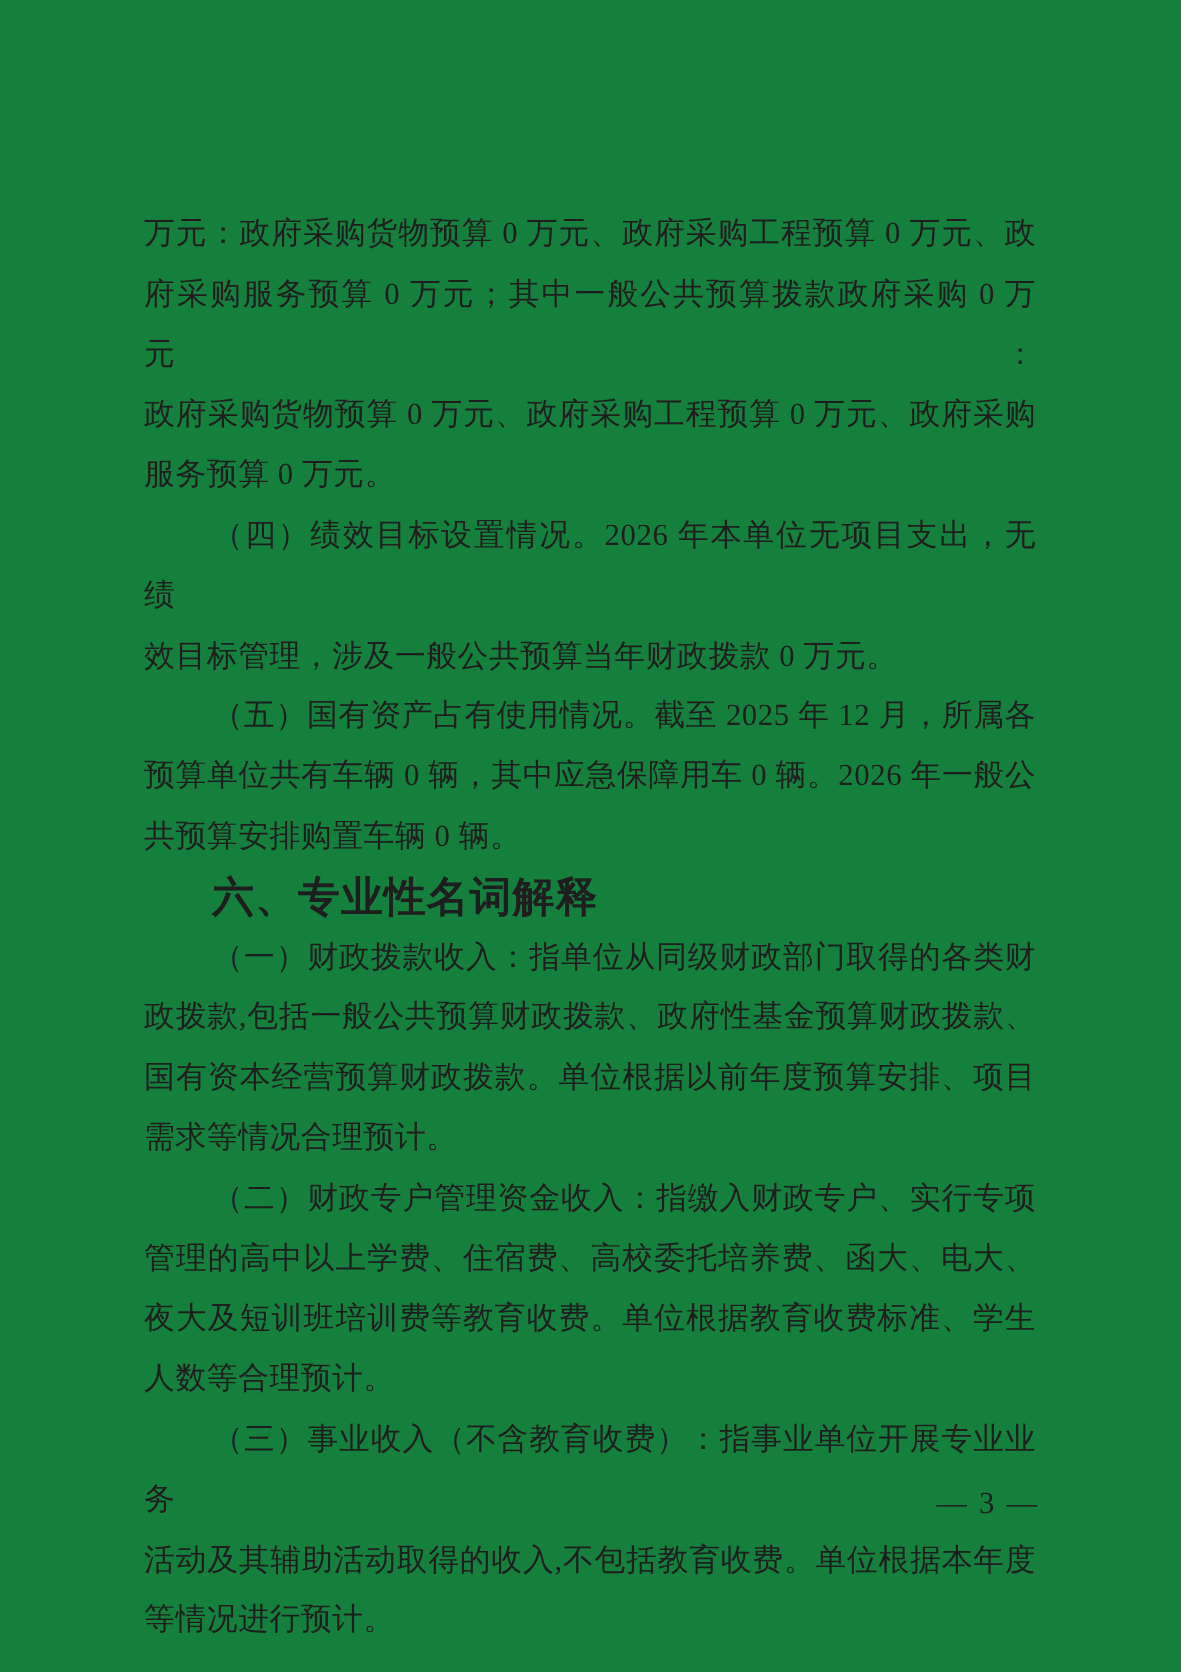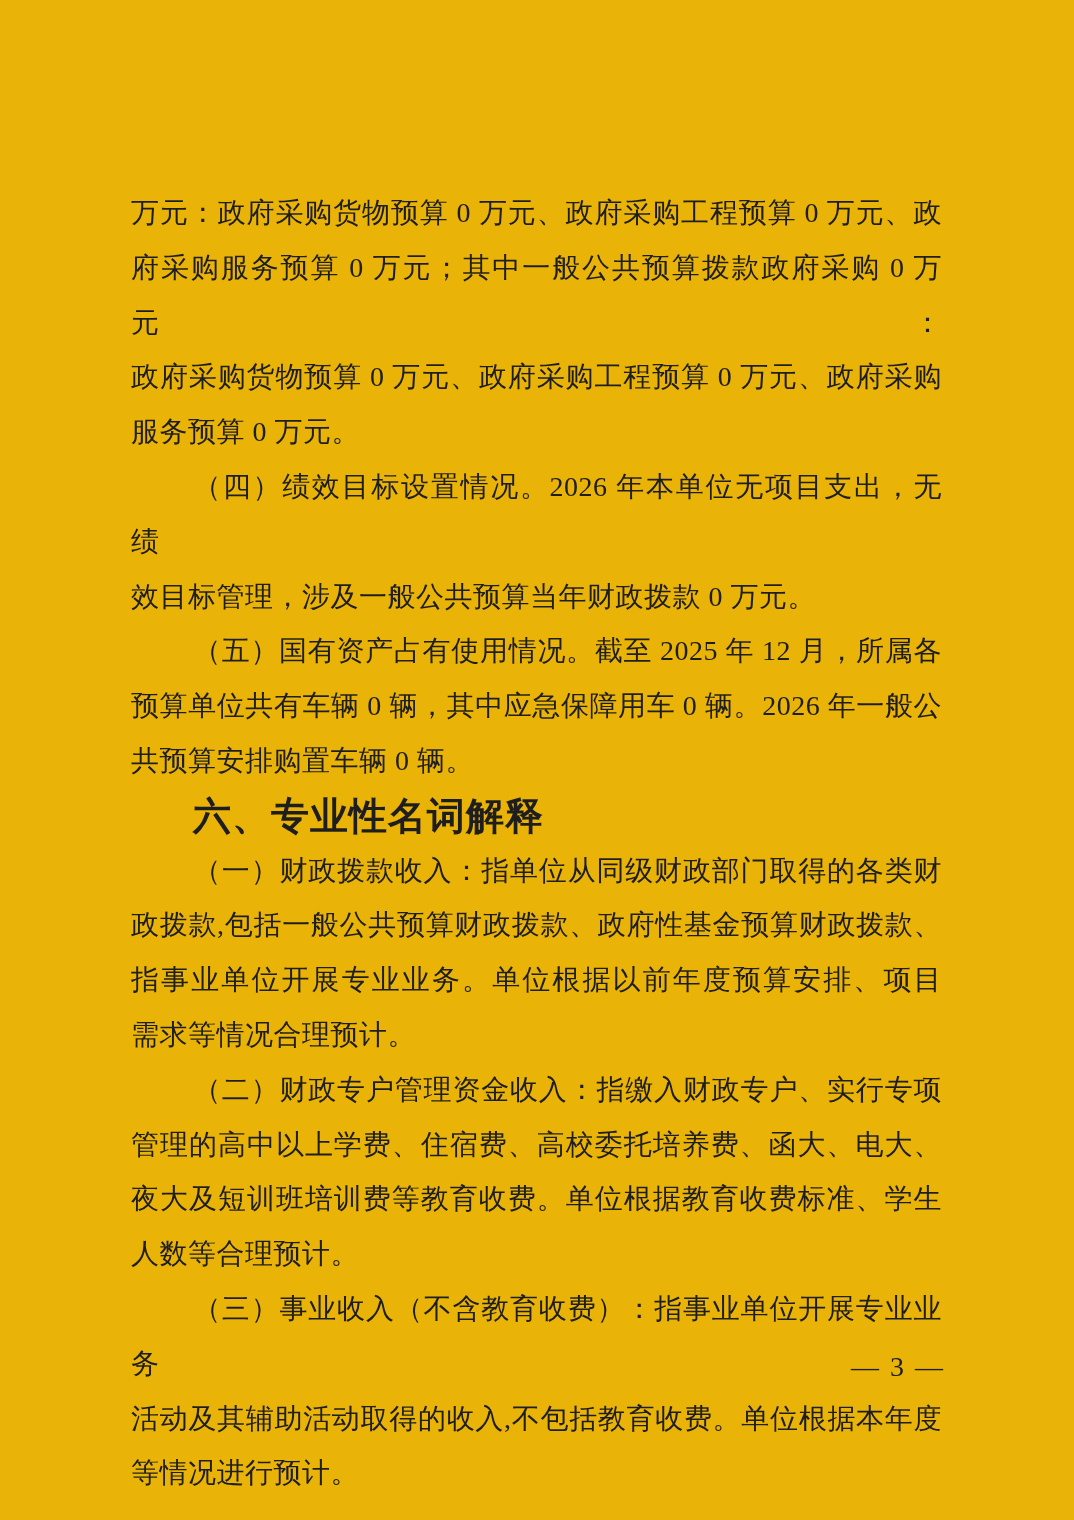--- a/index.html
+++ b/index.html
@@ -4,21 +4,21 @@
 <style>
   html, body {
     margin: 0;
     padding: 0;
     background: #ffffff;
   }
   .page {
     position: relative;
     width: 1074px;
     height: 1520px;
-    background: #eab308;
+    background: #15803d;
     overflow: hidden;
     font-family: "Liberation Serif", "DejaVu Serif", serif;
     color: #1e1e1e;
   }
   .text-block {
     position: absolute;
     left: 131px;
     top: 186px;
     width: 811px;
   }
@@ -73,21 +73,21 @@
     <p class="line end"><span>效目标管理，涉及一般公共预算当年财政拨款 0 万元。</span></p>
 
     <p class="line j indent"><span class="lead">（五）国有资产占有使用情况。</span><span>截至 2025 年 12 月，所属各</span></p>
     <p class="line j"><span>预算单位共有车辆 0 辆，其中应急保障用车 0 辆。2026 年一般公</span></p>
     <p class="line end"><span>共预算安排购置车辆 0 辆。</span></p>
 
     <p class="line end indent heading-line"><span>六、专业性名词解释</span></p>
 
     <p class="line j indent"><span class="lead">（一）财政拨款收入：</span><span>指单位从同级财政部门取得的各类财</span></p>
     <p class="line j"><span>政拨款,包括一般公共预算财政拨款、政府性基金预算财政拨款、</span></p>
-    <p class="line j"><span>指事业单位开展专业业务。单位根据以前年度预算安排、项目</span></p>
+    <p class="line j"><span>国有资本经营预算财政拨款。单位根据以前年度预算安排、项目</span></p>
     <p class="line end"><span>需求等情况合理预计。</span></p>
 
     <p class="line j indent"><span class="lead">（二）财政专户管理资金收入：</span><span>指缴入财政专户、实行专项</span></p>
     <p class="line j"><span>管理的高中以上学费、住宿费、高校委托培养费、函大、电大、</span></p>
     <p class="line j"><span>夜大及短训班培训费等教育收费。单位根据教育收费标准、学生</span></p>
     <p class="line end"><span>人数等合理预计。</span></p>
 
     <p class="line j indent"><span class="lead">（三）事业收入（不含教育收费）：</span><span>指事业单位开展专业业务</span></p>
     <p class="line j"><span>活动及其辅助活动取得的收入,不包括教育收费。单位根据本年度</span></p>
     <p class="line end"><span>等情况进行预计。</span></p>

